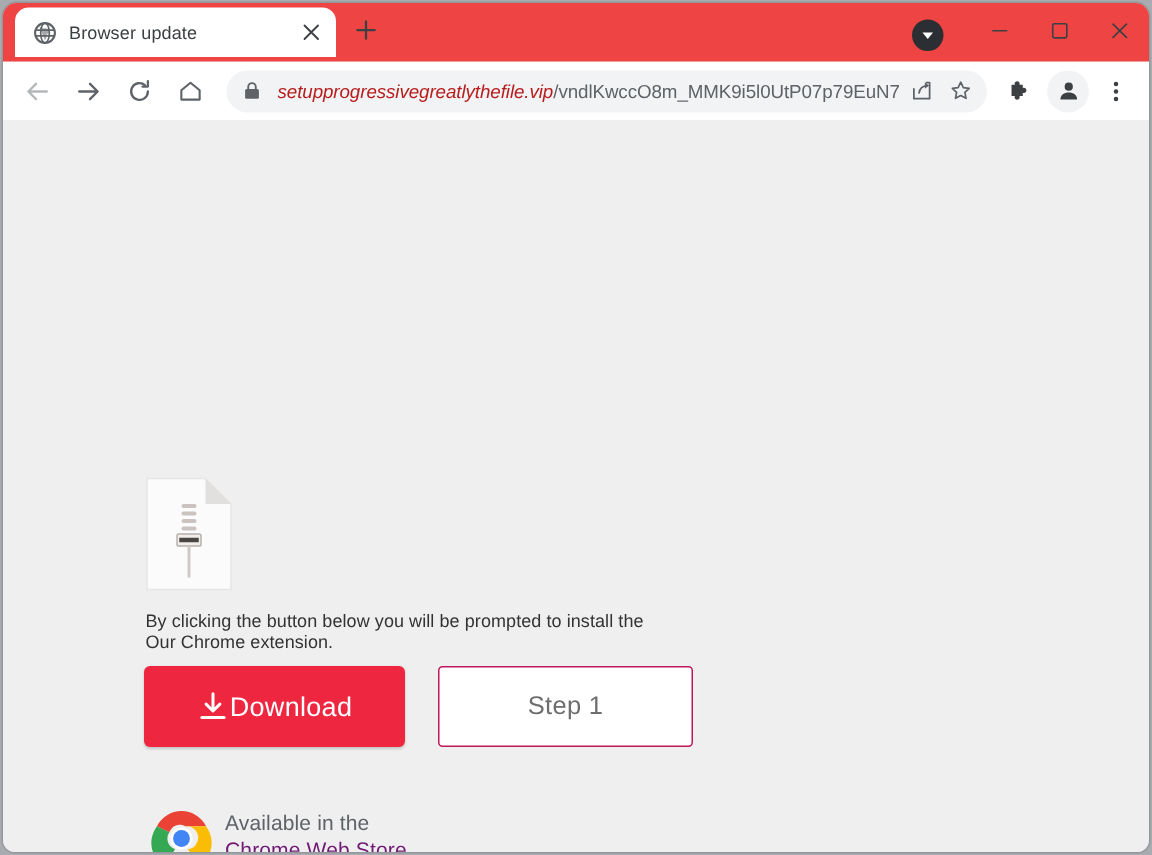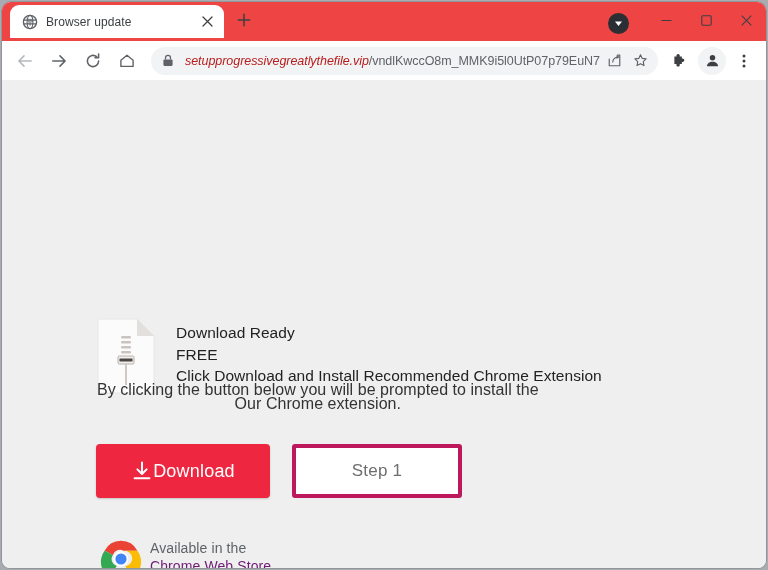--- a/index.html
+++ b/index.html
@@ -173,26 +173,25 @@
   .hero-line {
     font-size: 15.5px;
     color: #222222;
     line-height: 21.5px;
     white-space: nowrap;
     letter-spacing: .05px;
   }
 
   #subtext {
     position: absolute;
-    left: 95px; top: 303px;
-    font-size: 16px;
+    left: 95px; top: 328px;
+    font-size: 12px;
     color: #333333;
     line-height: 13.5px;
     letter-spacing: .05px;
-    text-align: center;
   }
   #subtext div { white-space: nowrap; }
 
   #button-row {
     position: absolute;
     left: 94px; top: 364px;
     display: flex;
     align-items: flex-start;
     gap: 22px;
   }
@@ -210,21 +209,21 @@
   #download-label {
     font-size: 18px;
     color: #ffffff;
     letter-spacing: .2px;
   }
   #download-icon { width: 22px; height: 22px; flex: 0 0 22px; display:block; }
 
   #step-button {
     width: 170px; height: 54px;
     background: #ffffff;
-    border: 4px solid #be185d;
+    border: 1px solid #be185d;
     border-radius: 3px;
     display: flex;
     align-items: center;
     justify-content: center;
     cursor: pointer;
   }
   #step-label {
     font-size: 17px;
     color: #6e6e6e;
     letter-spacing: .2px;
@@ -378,25 +377,20 @@
             <rect x="24" y="18" width="10" height="2.6" rx="1.3"></rect>
             <rect x="24" y="23" width="10" height="2.6" rx="1.3"></rect>
             <rect x="24" y="28" width="10" height="2.6" rx="1.3"></rect>
             <rect x="24" y="33" width="10" height="2.6" rx="1.3"></rect>
           </g>
           <rect x="21" y="38" width="16" height="8" rx="1.2" fill="#f1eeec" stroke="#b7b0ac" stroke-width="1"></rect>
           <rect x="22.5" y="40.5" width="13" height="3" fill="#4a4643"></rect>
           <rect x="28" y="46" width="2" height="21" fill="#cfc9c5"></rect>
         </svg>
 
-        <div id="hero-text">
-          <div class="hero-line">Download Ready</div>
-          <div class="hero-line">FREE</div>
-          <div class="hero-line">Click Download and Install Recommended Chrome Extension</div>
-        </div>
       </div>
 
       <div id="subtext">
         <div>By clicking the button below you will be prompted to install the</div>
         <div>Our Chrome extension.</div>
       </div>
 
       <div id="button-row">
         <button id="download-button">
           <svg id="download-icon" viewBox="0 0 22 22">

